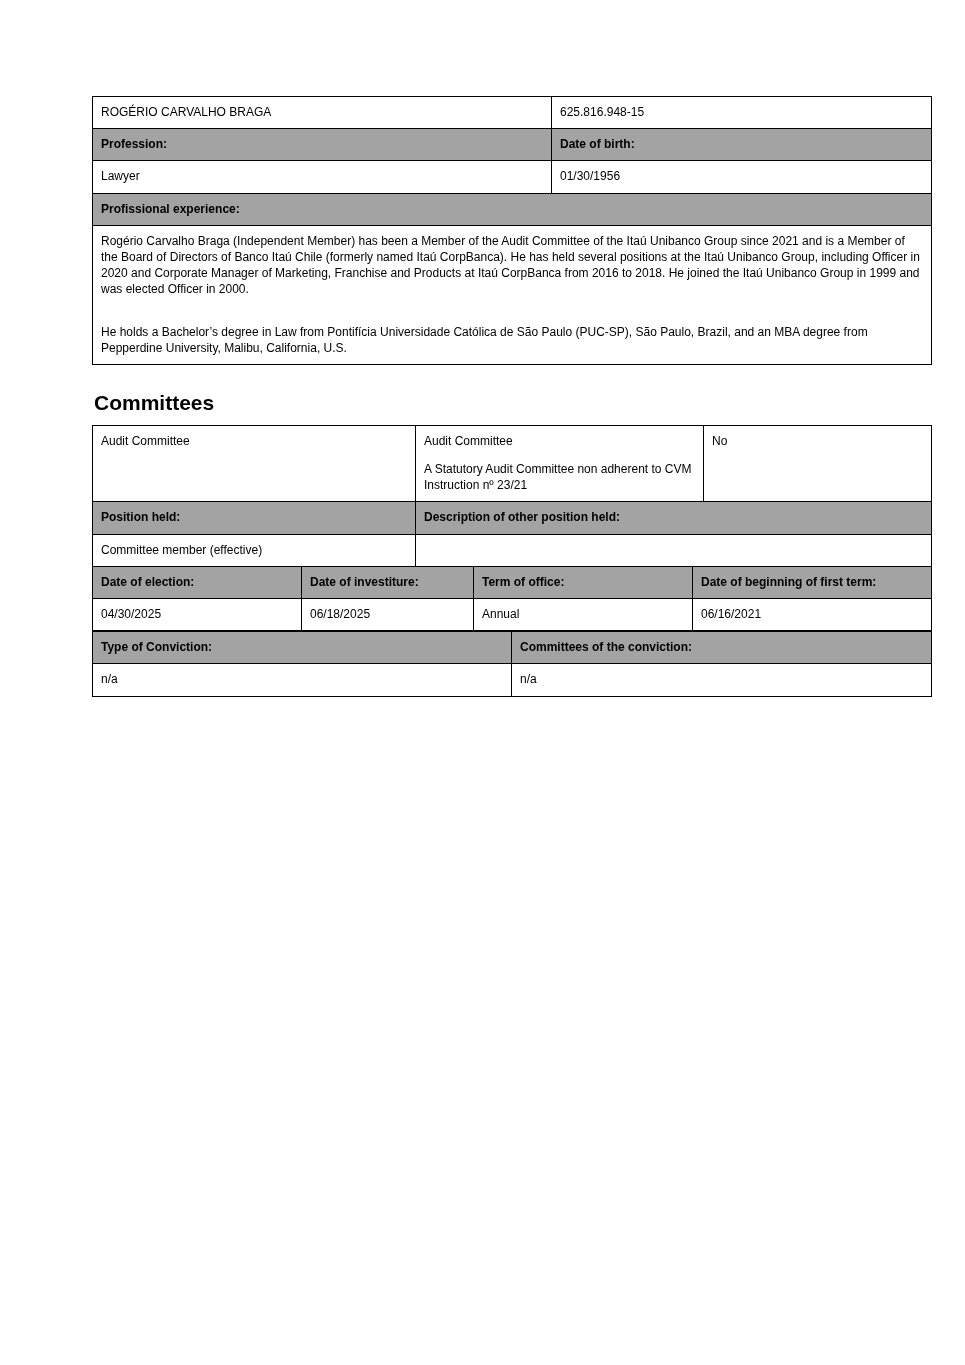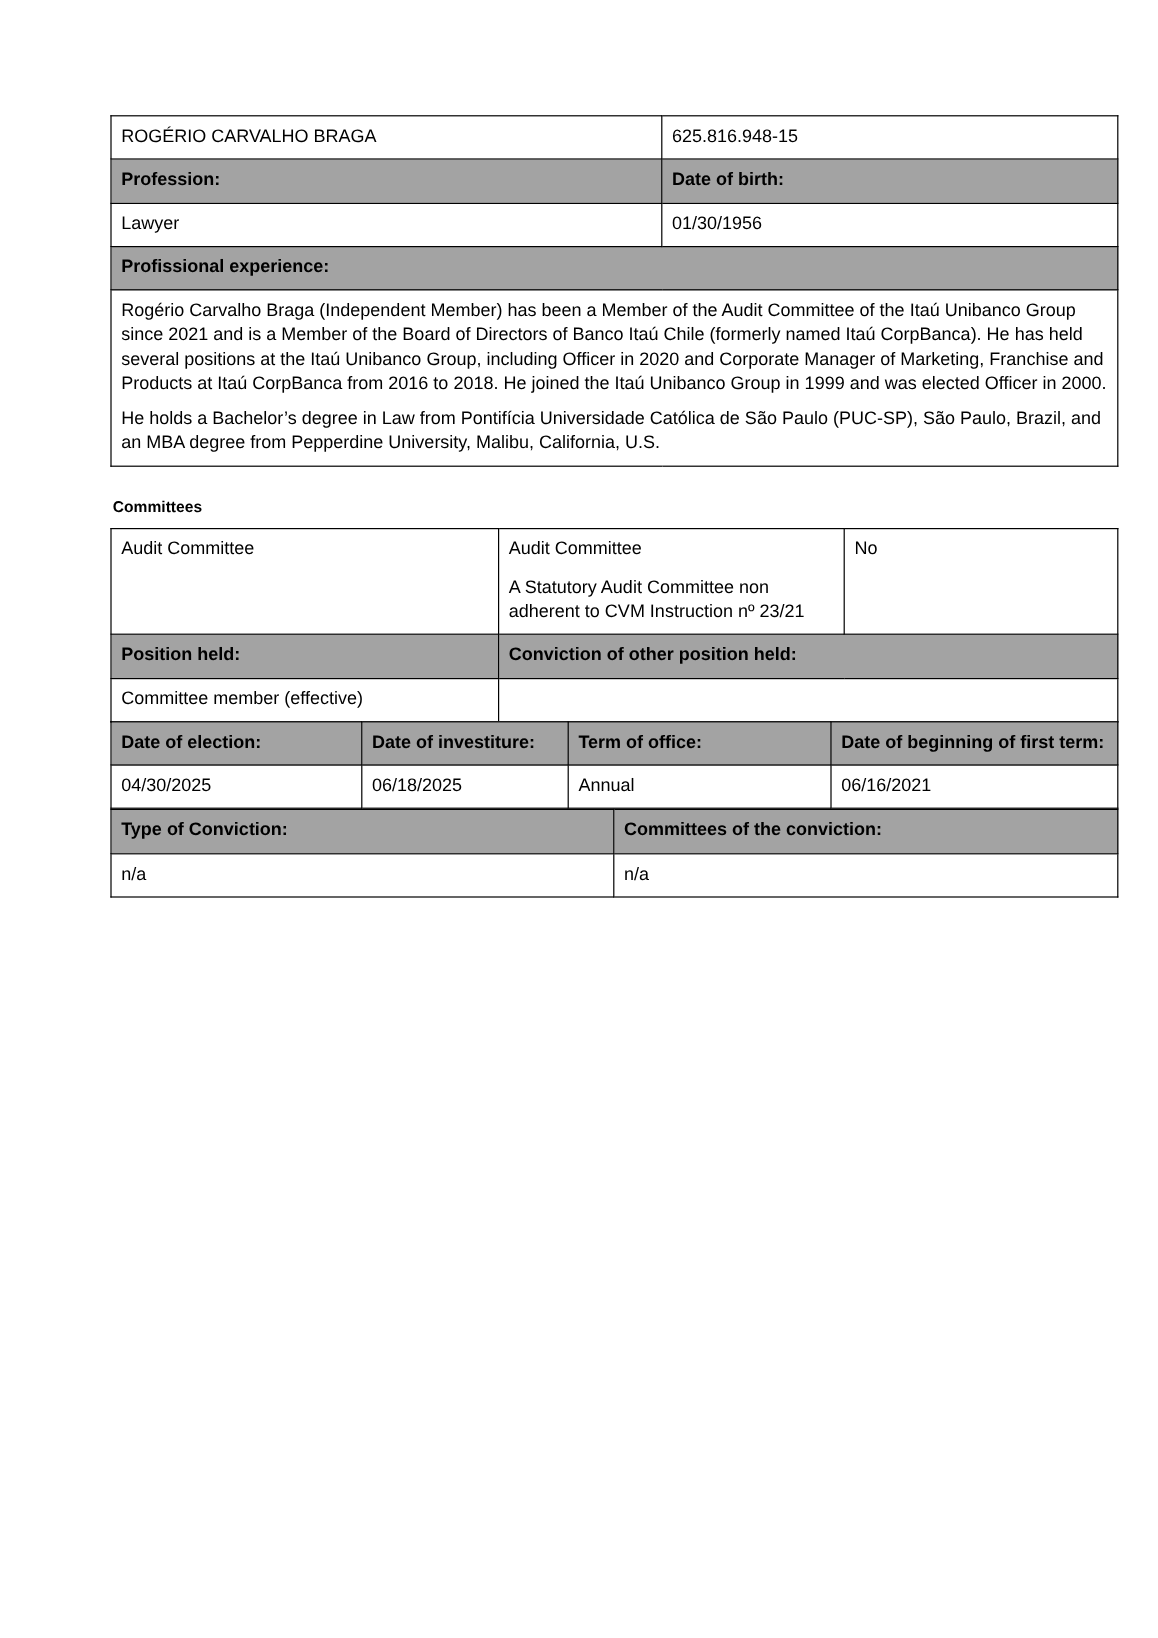--- a/index.html
+++ b/index.html
@@ -22,40 +22,40 @@
     padding: 96px 35px 40px 92px;
   }
   table {
     border-collapse: collapse;
     width: 839px;
     table-layout: fixed;
   }
   td {
     border: 1px solid #000000;
     padding: 7px 8px 8px 8px;
-    font-size: 15px;
+    font-size: 12px;
     line-height: 1.35;
     vertical-align: top;
   }
   td.header {
     background: #a3a3a3;
     font-weight: bold;
   }
   td p {
     margin: 0 0 12px 0;
   }
   td p:last-child {
     margin-bottom: 0;
   }
   .section-title {
-    font-size: 13px;
+    font-size: 21px;
     font-weight: bold;
     margin: 26px 0 10px 2px;
   }
-  .bio p { margin-bottom: 9px; }
+  .bio p { margin-bottom: 26px; }
 </style>
 </head>
 <body>
 
 <div class="page">
 
   <table>
     <colgroup>
       <col style="width:459px">
       <col style="width:380px">
@@ -97,21 +97,21 @@
       <tr>
         <td>Audit Committee</td>
         <td>
           <p>Audit Committee</p>
           <p>A Statutory Audit Committee non adherent to CVM Instruction nº 23/21</p>
         </td>
         <td>No</td>
       </tr>
       <tr>
         <td class="header">Position held:</td>
-        <td class="header" colspan="2">Conviction of other position held:</td>
+        <td class="header" colspan="2">Description of other position held:</td>
       </tr>
       <tr>
         <td>Committee member (effective)</td>
         <td colspan="2"></td>
       </tr>
     </tbody>
   </table>
 
   <table style="margin-top:-1px;">
     <colgroup>

